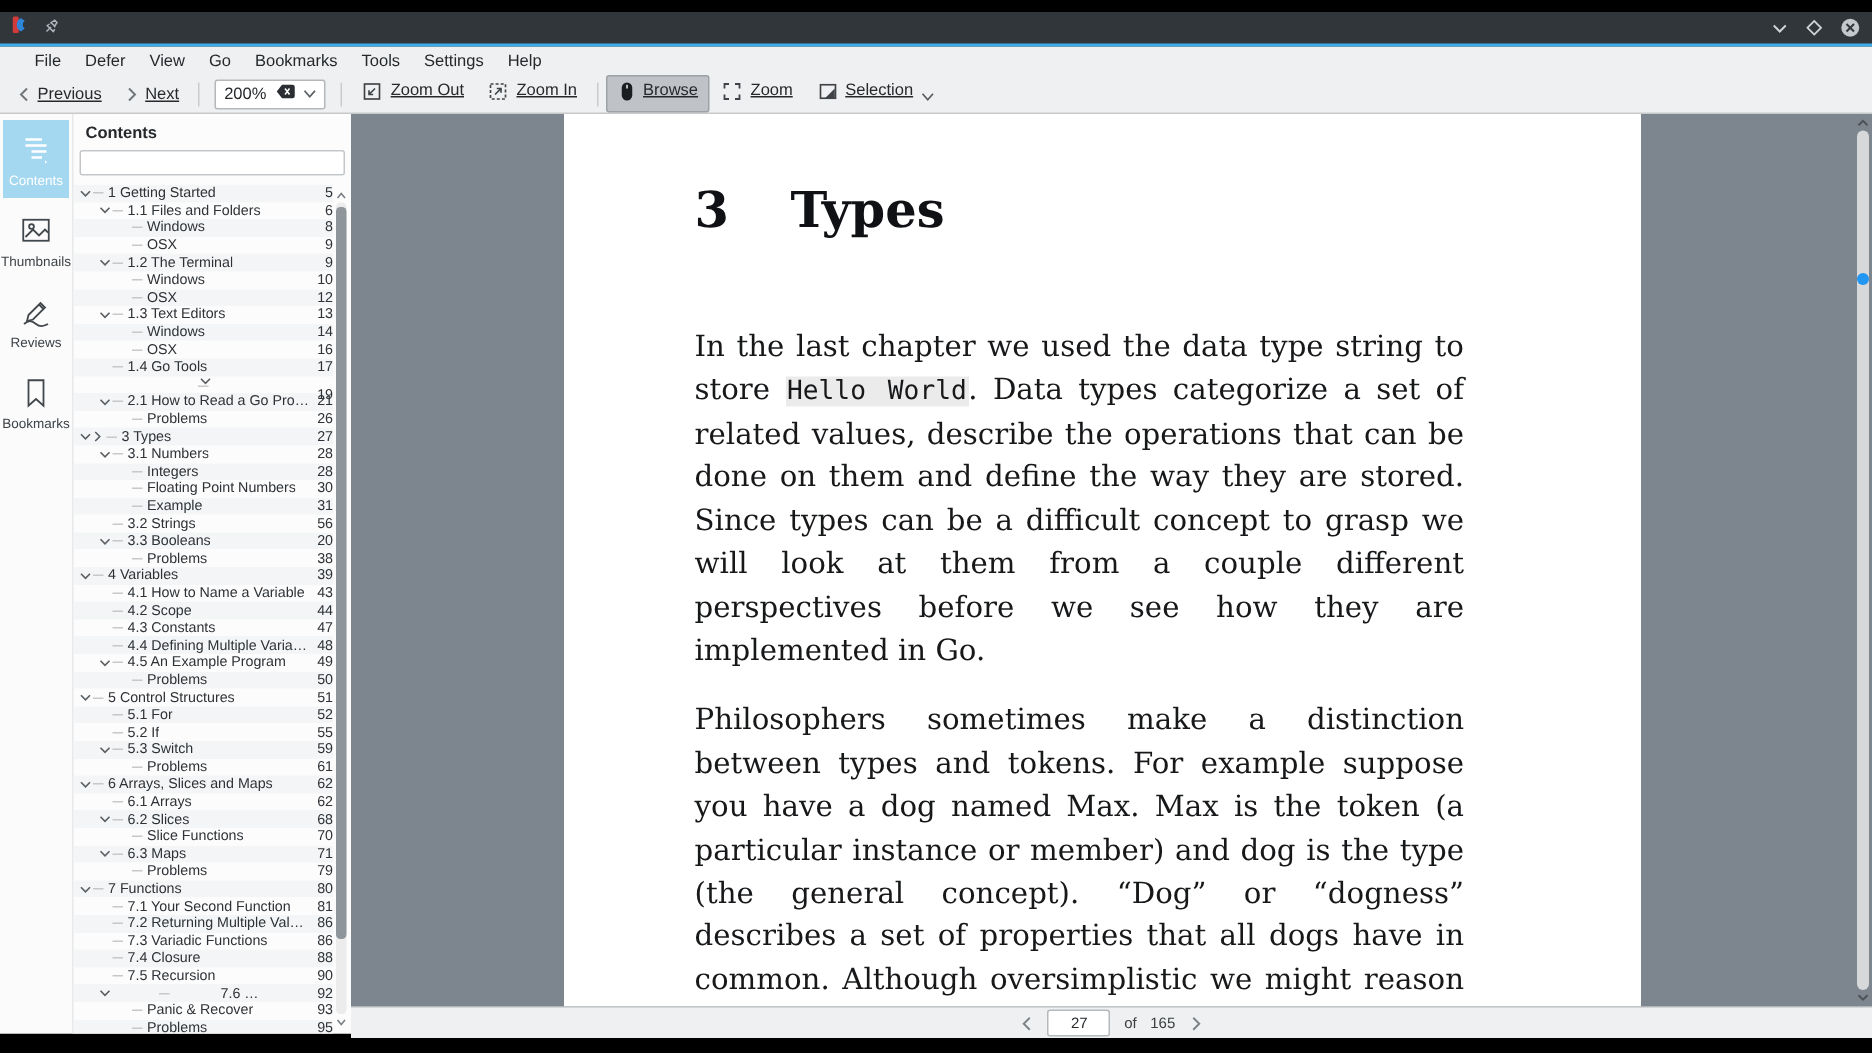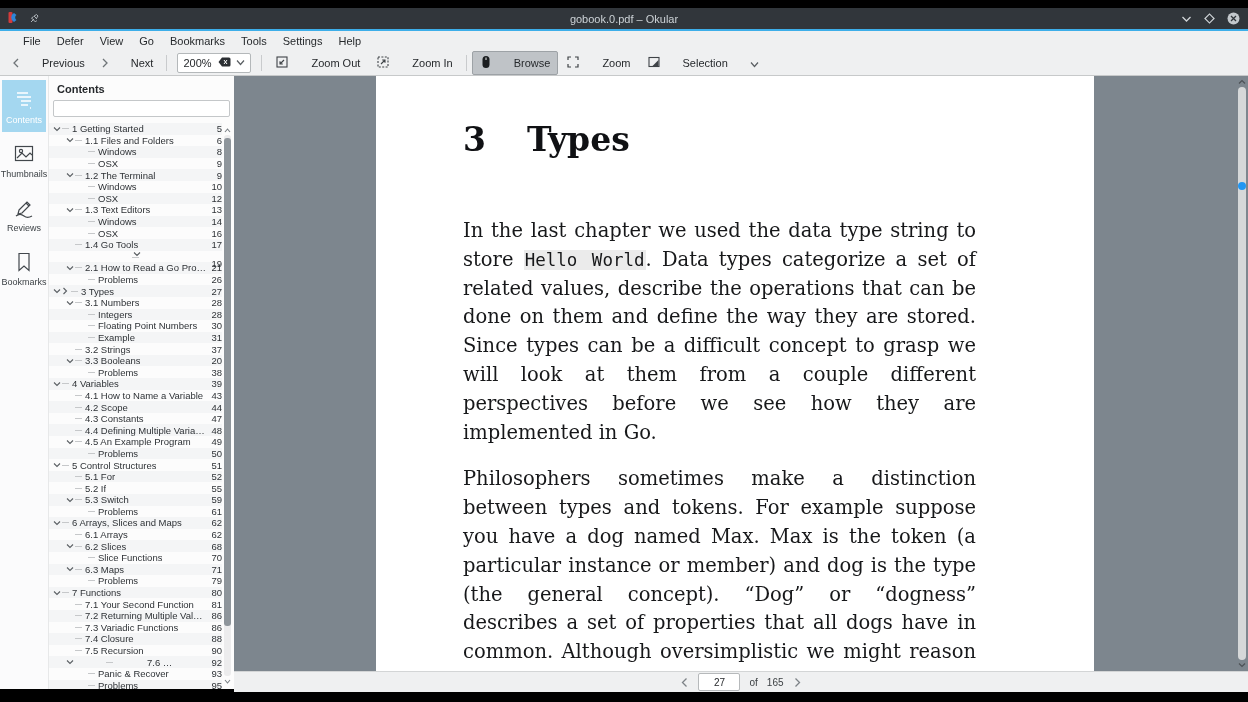--- a/index.html
+++ b/index.html
@@ -19,22 +19,22 @@
 
   
   .menubar{height:19px;background:#eff0f1;display:flex;align-items:center;
            padding-left:15px;font-size:11px;color:#26292c;flex:none;}
   .menu-item{padding:2px 8px;cursor:default;}
 
   
   .toolbar{height:25px;background:#eff0f1;border-bottom:1px solid #c7c9ca;
            display:flex;align-items:center;padding-left:4px;font-size:11px;
            color:#26292c;flex:none;}
-  .tbtn{display:flex;align-items:center;gap:22px;padding:3px 7px;border-radius:2px;
-        border:1px solid transparent;white-space:nowrap;}
+  .tbtn{display:flex;gap:5px;padding:3px 7px;border-radius:2px;
+        border:1px solid transparent;white-space:nowrap;text-decoration:underline;}
   .tbtn.active{background:#bfc3c7;border-color:#9da2a6;}
   .tsep{width:1px;height:16px;background:#c9cbcd;margin:0 5px;flex:none;}
   .zoombox{display:flex;align-items:center;background:#fff;border:1px solid #b4b8ba;
            border-radius:2px;height:18px;padding:0 5px;gap:5px;margin:0 5px;}
   .zoombox .zval{min-width:30px;}
   .chev{display:flex;align-items:center;}
 
   
   .main{flex:1;display:flex;min-height:0;}
 
@@ -111,21 +111,20 @@
           <rect x="0.5" y="1" width="4" height="11" rx="1" fill="#d33b3b"></rect>
           <path d="M6 2 a5 5 0 0 0 0 9 l2.5-2 a3 3 0 0 1 0-5 Z" fill="#2d86d8"></path>
         </svg>
       </span>
       <span>
         <svg width="11" height="11" viewBox="0 0 11 11">
           <path d="M2 9 L5 6 M5 3 l3 3 M4 4 l-1.5 1 4 4 1-1.5 M4.5 3.5 l3-2 1.5 1.5 -2 3" stroke="#aeb4b9" stroke-width="1" fill="none"></path>
         </svg>
       </span>
     </div>
-    <div class="tb-title">gobook.0.pdf – Okular</div>
     <div class="tb-controls">
       <span class="wbtn">
         <svg width="11" height="8" viewBox="0 0 11 8">
             <path d="M1.5 2 L5.5 6 L9.5 2" stroke="#cfd4d7" stroke-width="1.3" fill="none"></path>
           </svg>
       </span>
       <span class="wbtn">
         <svg width="11" height="11" viewBox="0 0 11 11">
             <rect x="2.3" y="2.3" width="6.4" height="6.4" transform="rotate(45 5.5 5.5)" stroke="#cfd4d7" stroke-width="1.2" fill="none"></rect>
           </svg>
@@ -428,21 +427,21 @@
           <div class="toc-row" style="padding-left: 29px;">
             <span class="exp"></span>
             <span class="dash"></span>
             <span class="lbl">Example</span>
             <span class="pg">31</span>
           </div>
           <div class="toc-row" style="padding-left: 16px;">
             <span class="exp"></span>
             <span class="dash"></span>
             <span class="lbl">3.2 Strings</span>
-            <span class="pg">37</span>
+            <span class="pg">56</span>
           </div>
           <div class="toc-row" style="padding-left: 16px;">
             <span class="exp">
               <svg width="8" height="6" viewBox="0 0 8 6">
                 <path d="M1 1.5 L4 4.5 L7 1.5" stroke="#5a5f63" stroke-width="1.1" fill="none"></path>
               </svg>
             </span>
             <span class="dash"></span>
             <span class="lbl">3.3 Booleans</span>
             <span class="pg">20</span>

